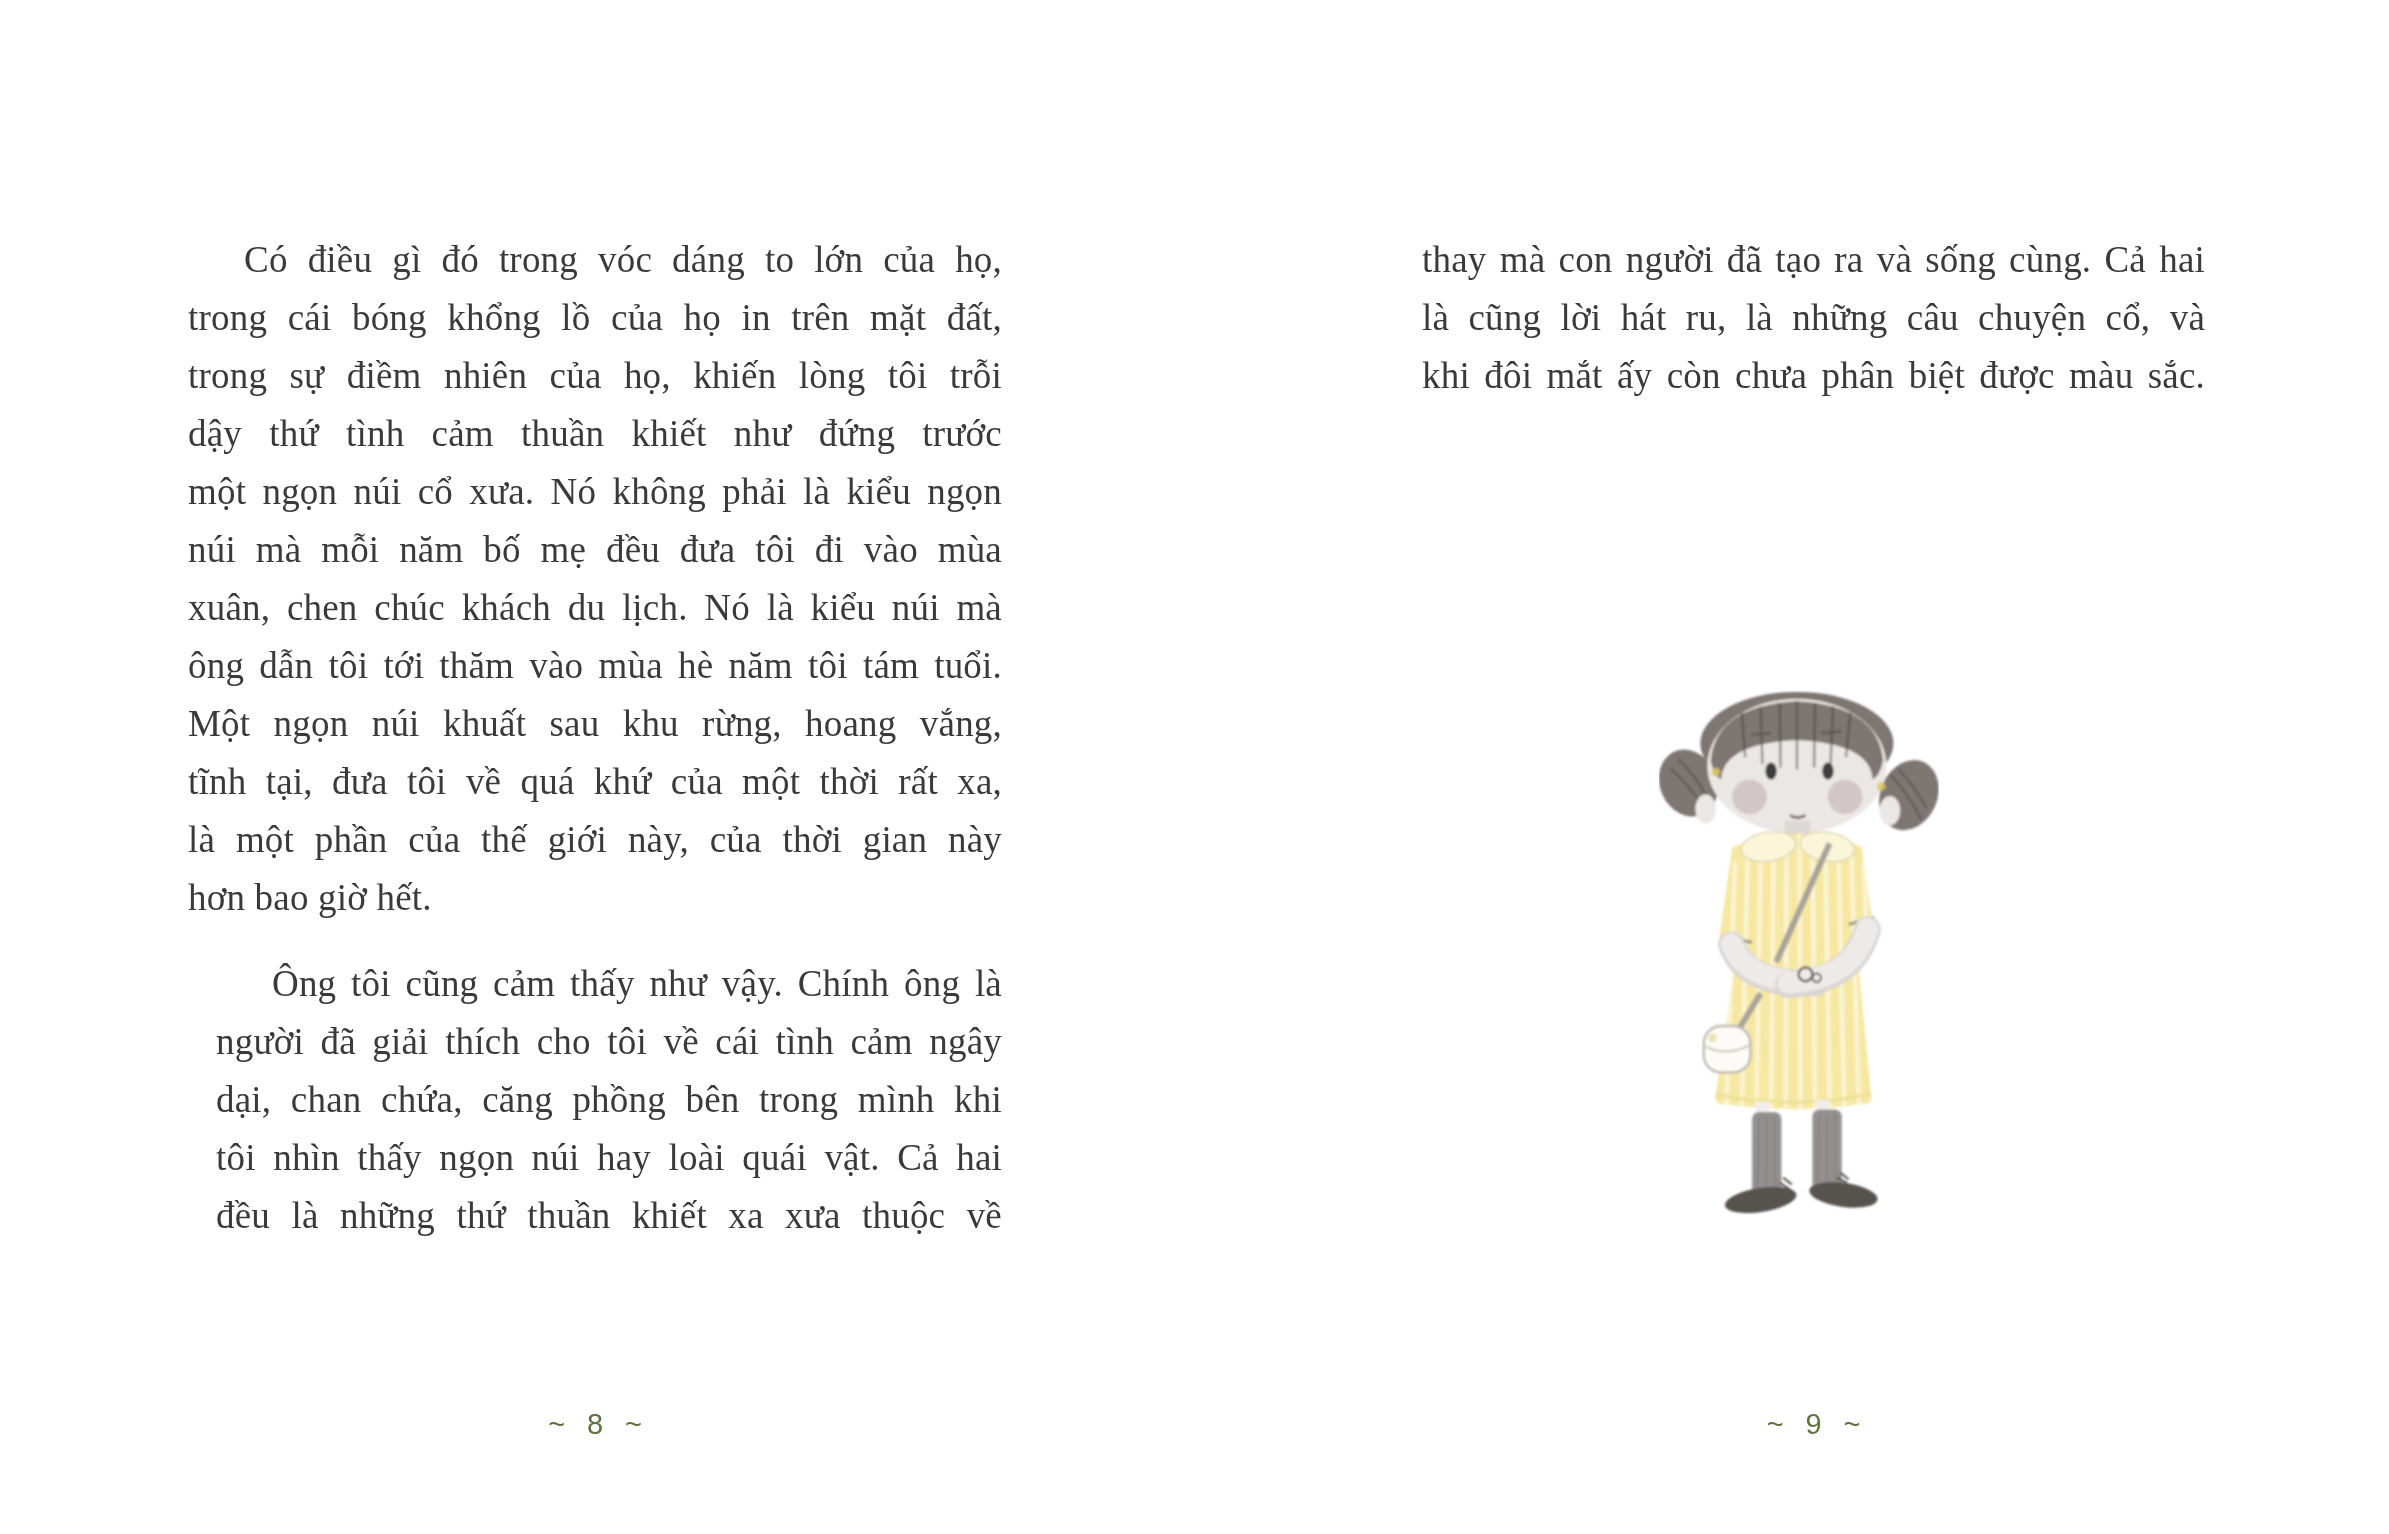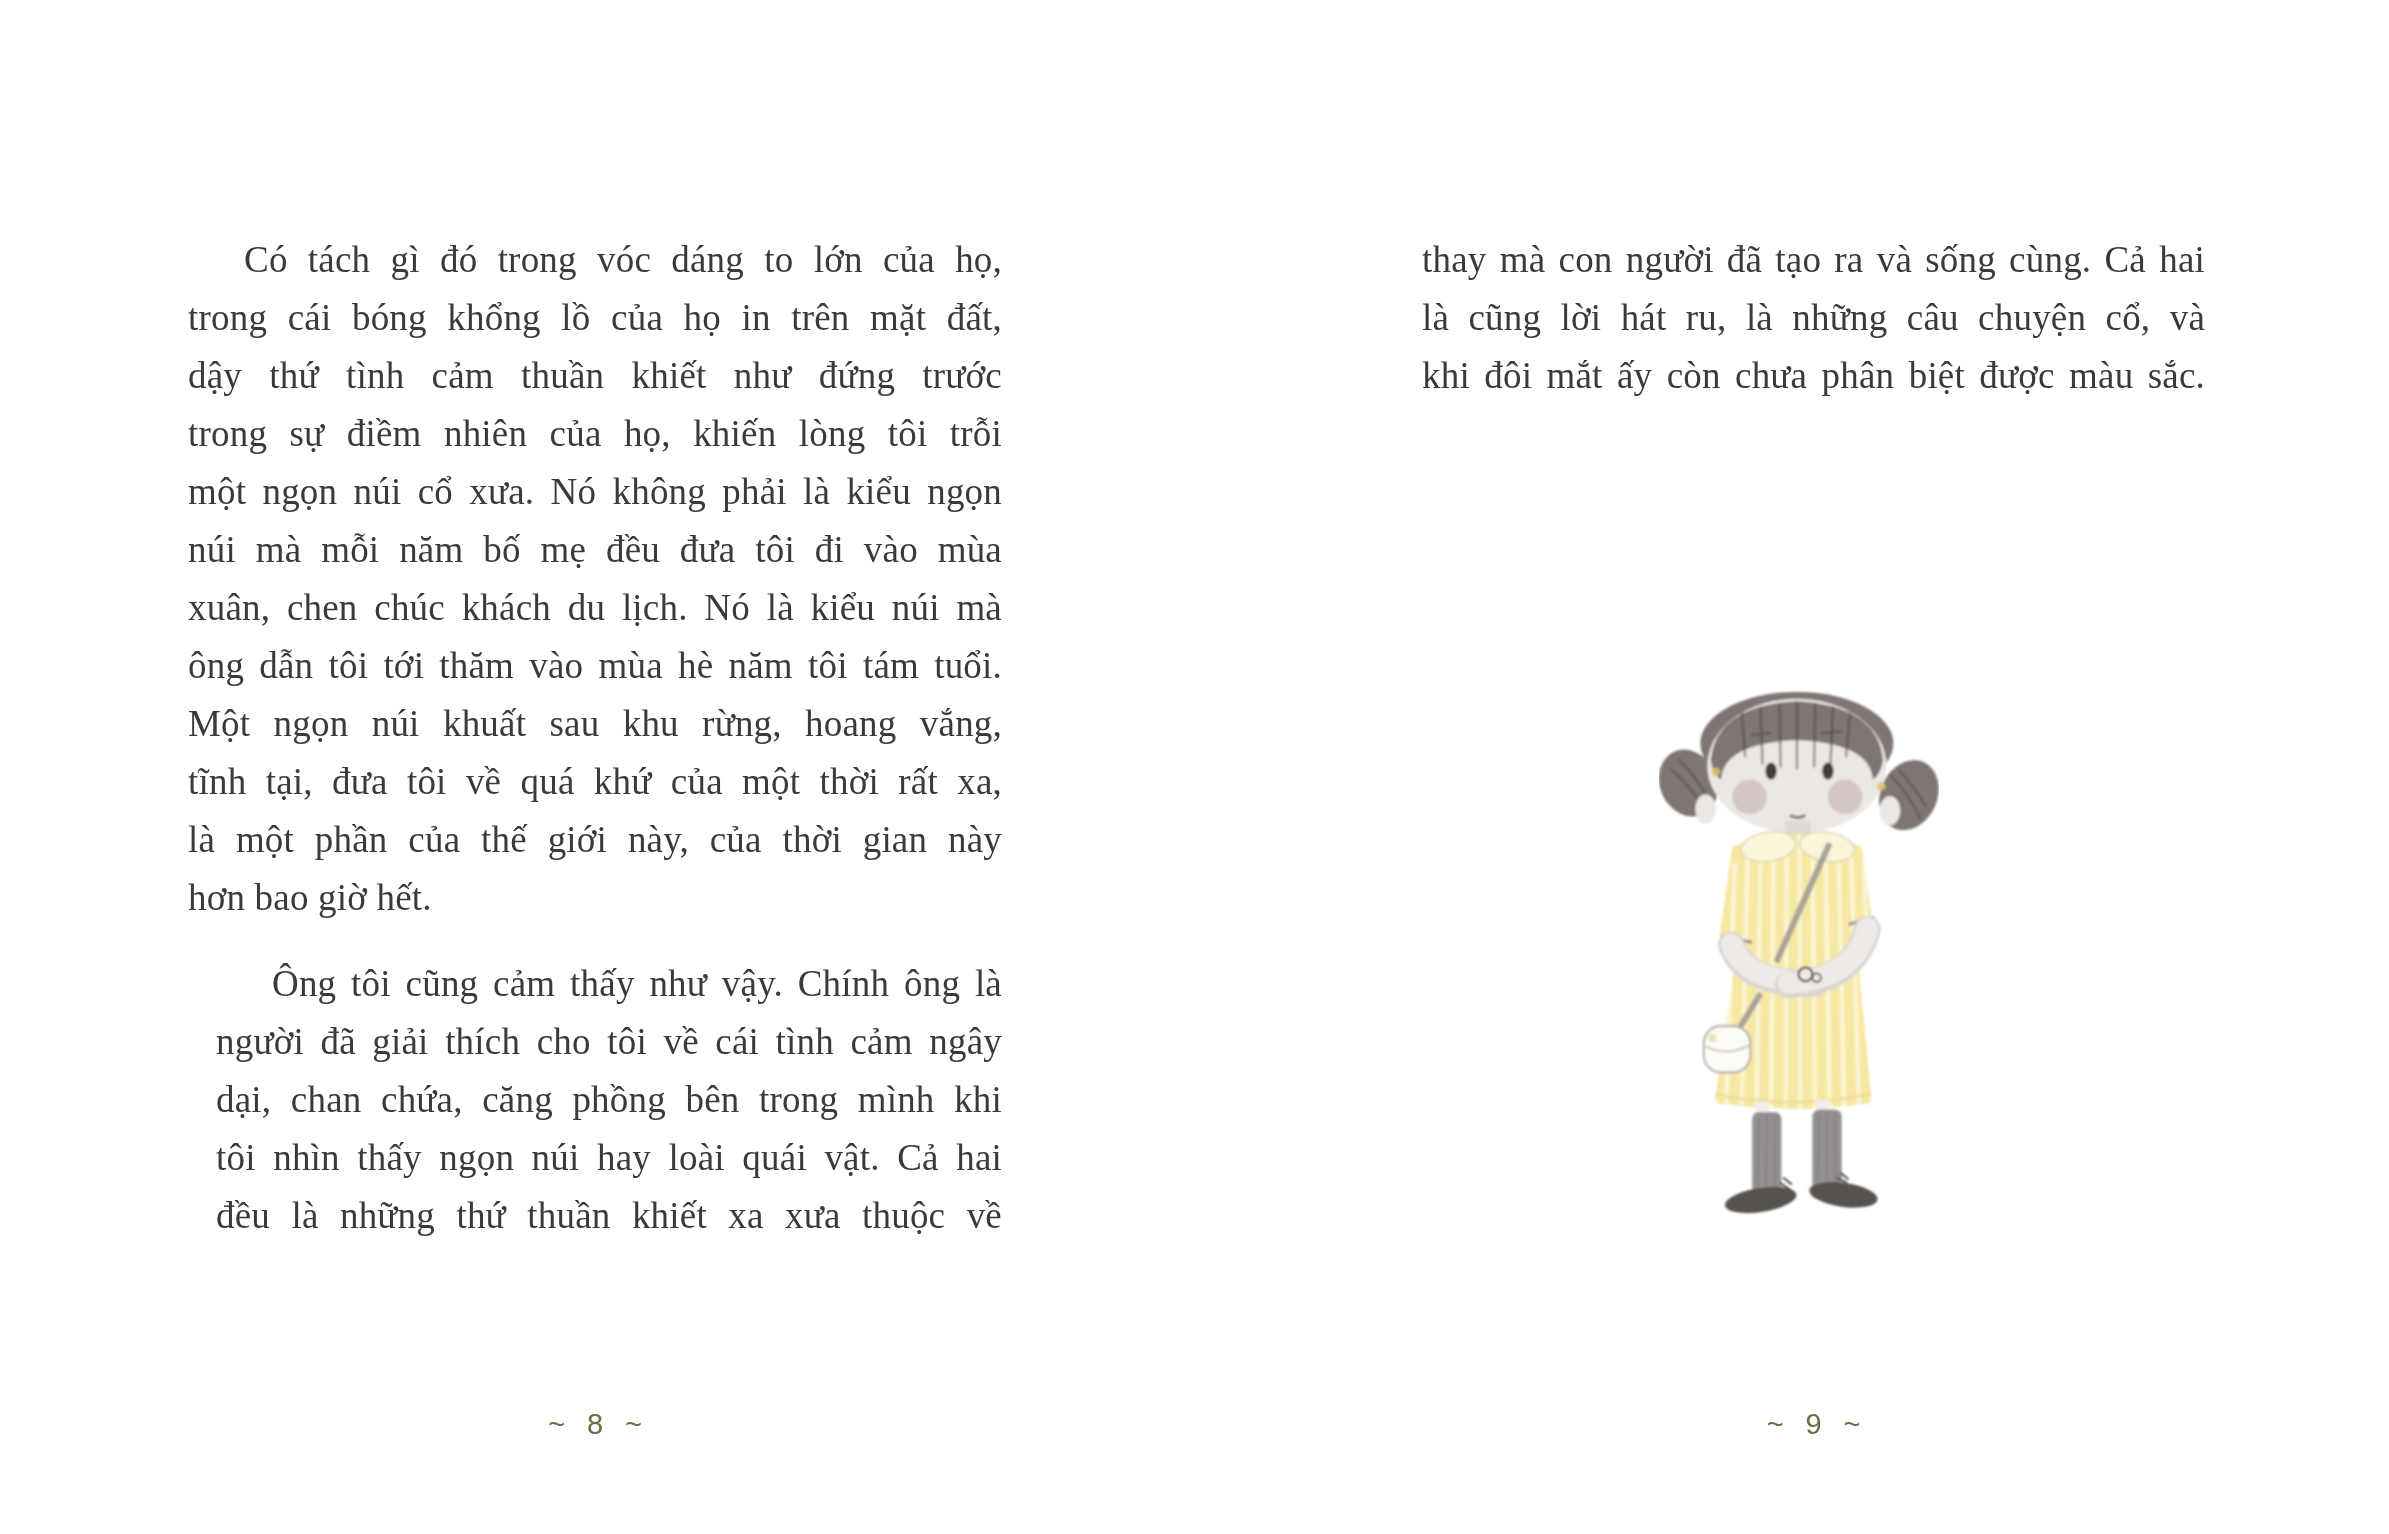--- a/index.html
+++ b/index.html
@@ -62,24 +62,24 @@
   .c-bag{fill:var(--bag);}
   .c-strap{stroke:var(--strap);}
 </style>
 </head>
 <body>
 
 <div class="spread">
 
   <div class="text-col" id="left-col">
       <div class="paragraph indent">
-        <div class="line">Có tách gì đó trong vóc dáng to lớn của họ,</div>
+        <div class="line">Có điều gì đó trong vóc dáng to lớn của họ,</div>
         <div class="line">trong cái bóng khổng lồ của họ in trên mặt đất,</div>
+        <div class="line">trong sự điềm nhiên của họ, khiến lòng tôi trỗi</div>
         <div class="line">dậy thứ tình cảm thuần khiết như đứng trước</div>
-        <div class="line">trong sự điềm nhiên của họ, khiến lòng tôi trỗi</div>
         <div class="line">một ngọn núi cổ xưa. Nó không phải là kiểu ngọn</div>
         <div class="line">núi mà mỗi năm bố mẹ đều đưa tôi đi vào mùa</div>
         <div class="line">xuân, chen chúc khách du lịch. Nó là kiểu núi mà</div>
         <div class="line">ông dẫn tôi tới thăm vào mùa hè năm tôi tám tuổi.</div>
         <div class="line">Một ngọn núi khuất sau khu rừng, hoang vắng,</div>
         <div class="line">tĩnh tại, đưa tôi về quá khứ của một thời rất xa,</div>
         <div class="line">là một phần của thế giới này, của thời gian này</div>
         <div class="line no-just">hơn bao giờ hết.</div>
       </div>
       <div class="paragraph indent">

